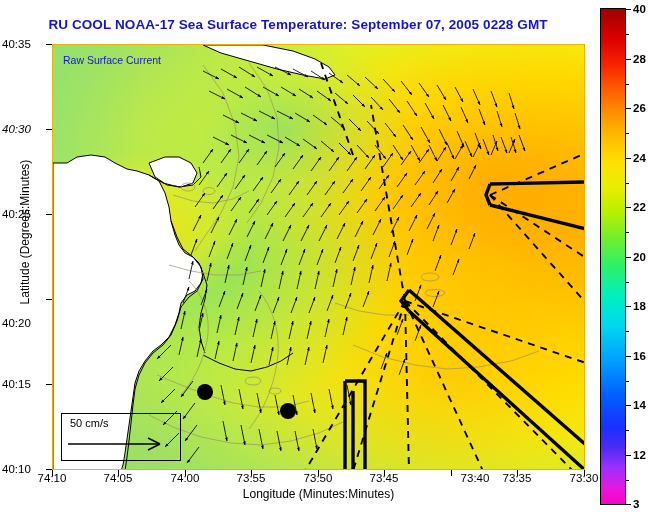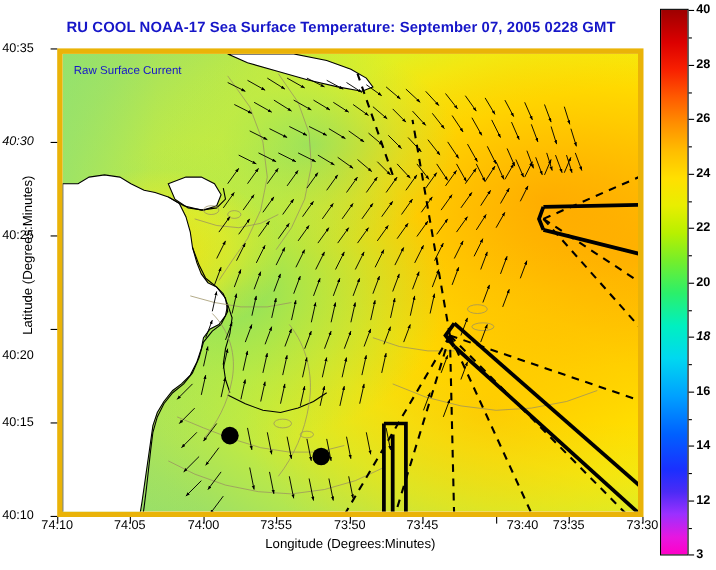--- a/index.html
+++ b/index.html
@@ -2,27 +2,27 @@
 <html><head>
 <meta charset="utf-8">
 <style>
   html,body{margin:0;padding:0;background:#ffffff;}
   body{width:651px;height:518px;position:relative;overflow:hidden;
        font-family:"Liberation Sans",sans-serif;}
 
   #stage{position:absolute;left:0;top:0;width:651px;height:518px;}
 
   
-  .title{position:absolute;left:12px;top:17px;width:596px;text-align:center;
+  .title{position:absolute;left:0;top:17px;width:596px;text-align:center;
          color:#1616c8;font-weight:bold;font-size:13.5px;letter-spacing:.1px;
          white-space:nowrap;}
 
   
   .plot-frame{position:absolute;left:52px;top:44px;width:533px;height:426px;
-              border:5px solid #eab308;box-sizing:border-box;overflow:hidden;
+              border:1px solid #eab308;box-sizing:border-box;overflow:hidden;
               background:#ffffff;}
   .plot-inner{position:absolute;left:0;top:0;right:0;bottom:0;overflow:hidden;}
 
   
   .sst-base{position:absolute;inset:0;
     background:
       radial-gradient(118% 92% at 100% 44%, #ffb400 0%, #ffc000 12%, #ffd200 26%, #ffe400 40%, #f2ee13 52%, #d7ef2c 64%, #b8e84b 76%, #9fe063 88%, #8ddc71 100%);
   }
   .sst-warm1{position:absolute;inset:0;
     background:radial-gradient(60% 48% at 84% 32%, rgba(255,150,0,.55) 0%, rgba(255,175,0,.33) 42%, rgba(255,205,0,0) 78%);}
@@ -434,20 +434,27 @@
             <path d="M362,296 L368,280"></path>
           <path d="M328,324 L334,308"></path>
             <path d="M346,330 L352,314"></path>
         </g>
       </svg>
 
       <div class="annot">
         <div>Raw Surface Current</div>
       </div>
 
+      <div class="scalekey">
+        <div class="lbl">50 cm/s</div>
+        <svg width="108" height="16">
+          <line x1="2" y1="8" x2="94" y2="8" stroke="#000" stroke-width="1.4"></line>
+          <path d="M94,8 L82,2 M94,8 L82,14" stroke="#000" stroke-width="1.4" fill="none"></path>
+        </svg>
+      </div>
 
     </div>
   </div>
 
   <div>
     <div class="ylab" style="left:2px;  top:38px;">40:35</div>
     <div class="ylab" style="left:2px;  top:123px;font-style:italic;">40:30</div>
     <div class="ylab" style="left:2px;  top:208px;">40:25</div>
     <div class="ylab" style="left:2px;  top:293px;margin-top:24px;">40:20</div>
     <div class="ylab" style="left:2px;  top:378px;">40:15</div>
@@ -476,21 +483,21 @@
     <div class="tick" style="left:118px;top:470px;width:1px;height:6px;"></div>
     <div class="tick" style="left:185px;top:470px;width:1px;height:6px;"></div>
     <div class="tick" style="left:251px;top:470px;width:1px;height:6px;"></div>
     <div class="tick" style="left:318px;top:470px;width:1px;height:6px;"></div>
     <div class="tick" style="left:384px;top:470px;width:1px;height:6px;"></div>
     <div class="tick" style="left:451px;top:470px;width:1px;height:6px;"></div>
     <div class="tick" style="left:517px;top:470px;width:1px;height:6px;"></div>
     <div class="tick" style="left:584px;top:470px;width:1px;height:6px;"></div>
   </div>
 
-  <div class="axis-title-x">Longitude (Degrees:Minutes)</div>
+  <div class="axis-title-x">Longitude (Minutes:Minutes)</div>
   <div class="axis-title-y">Latitude (Degrees:Minutes)</div>
 
   <div class="cbar-box"></div>
   <div>
     <div class="cbtick" style="top:9px;"></div>
     <div class="cbtick" style="top:59px;"></div>
     <div class="cbtick" style="top:108px;"></div>
     <div class="cbtick" style="top:158px;"></div>
     <div class="cbtick" style="top:207px;"></div>
     <div class="cbtick" style="top:257px;"></div>
@@ -510,20 +517,20 @@
     <div class="cbtick minor" style="top:381px;"></div>
     <div class="cbtick minor" style="top:430px;"></div>
     <div class="cbtick minor" style="top:480px;"></div>
 
     <div class="cblab" style="top:9px;">40</div>
     <div class="cblab" style="top:59px;">28</div>
     <div class="cblab" style="top:108px;">26</div>
     <div class="cblab" style="top:158px;">24</div>
     <div class="cblab" style="top:207px;">22</div>
     <div class="cblab" style="top:257px;">20</div>
-    <div class="cblab" style="top:306px;font-style:italic;">18</div>
+    <div class="cblab" style="top:306px;">18</div>
     <div class="cblab" style="top:356px;">16</div>
     <div class="cblab" style="top:405px;">14</div>
     <div class="cblab" style="top:455px;">12</div>
     <div class="cblab" style="top:504px;">3</div>
   </div>
 
 </div>
 
 </body></html>

